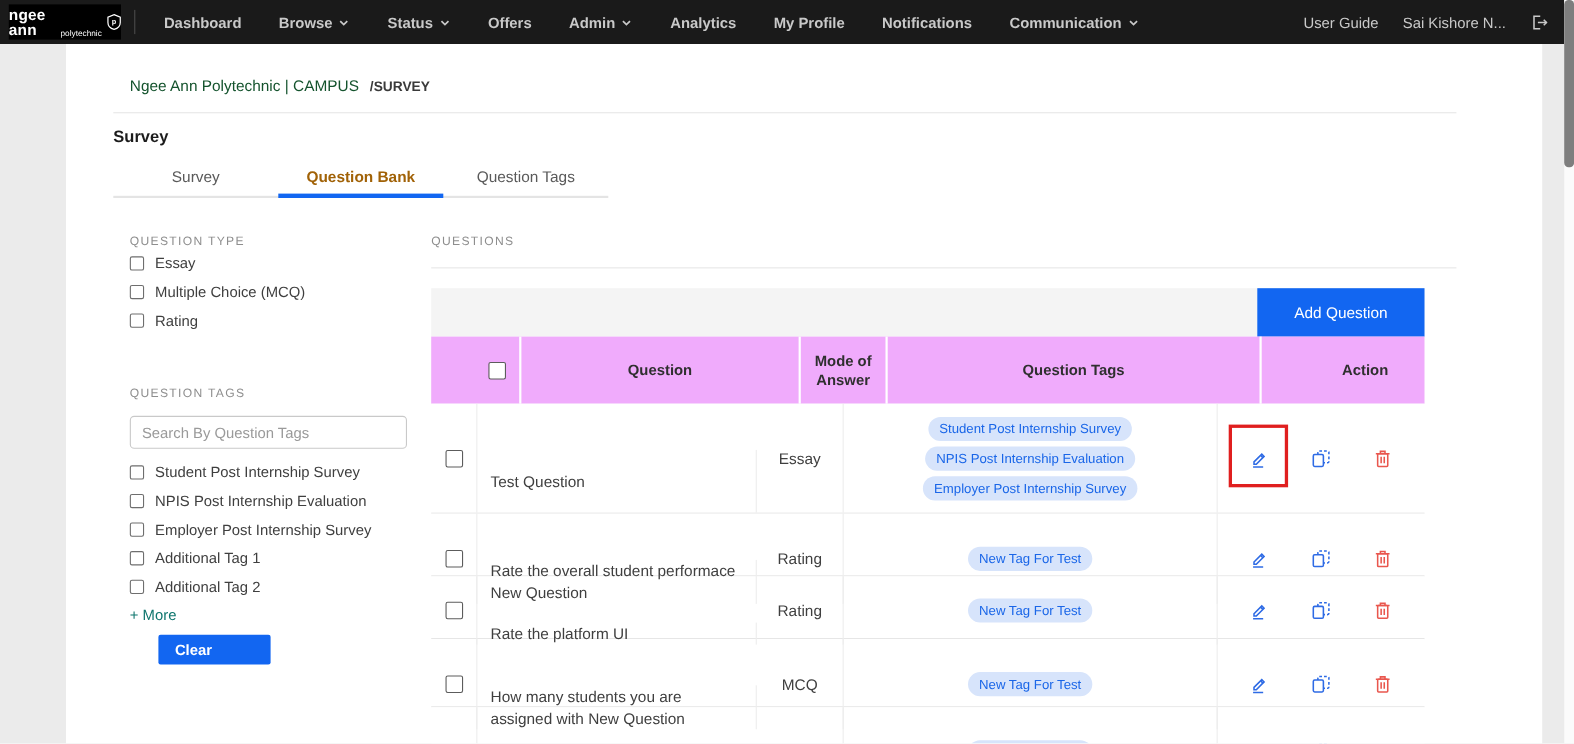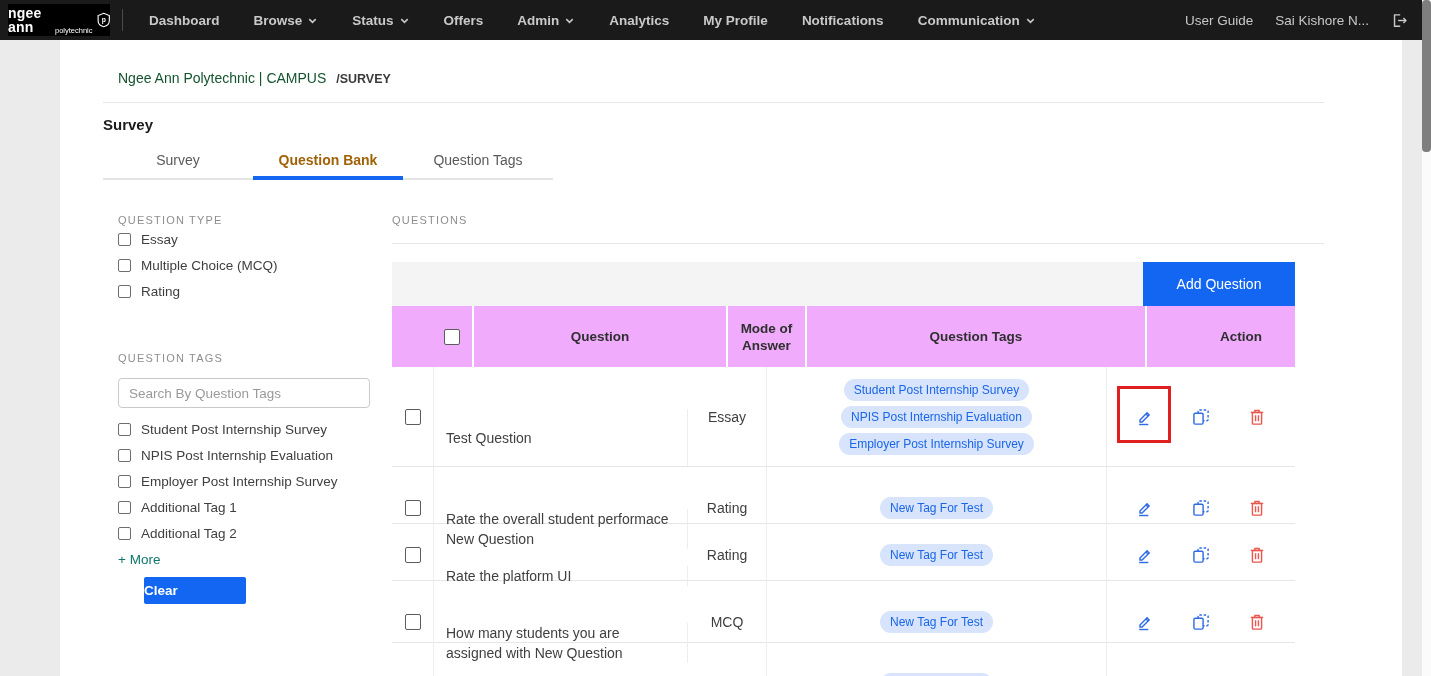--- a/index.html
+++ b/index.html
@@ -56,21 +56,21 @@
   .cb-row { display:flex; align-items:center; gap:10px; height:26px; font-size:13.5px; color:#3f3f3f; cursor:pointer; }
   .filter-type-group .cb-row:first-of-type { margin-top:12px; }
   .cb { width:13px; height:13px; flex:0 0 13px; border:1.5px solid #6e6e6e; border-radius:2px; background:#fff; display:inline-block; cursor:pointer; }
   .tag-search { margin-top:14px; margin-bottom:8px; width:252px; height:30px; border:1px solid #c9c9c9;
                 border-radius:4px; padding:0 10px; font-size:13.5px; color:#3f3f3f; outline:none;
                 font-family:"Liberation Sans", sans-serif; }
   .tag-search::placeholder { color:#9a9a9a; }
   .more-link { margin-top:6px; font-size:13.5px; color:#0f766e; cursor:pointer; }
   .clear-btn { margin-top:10px; margin-left:26px; width:102px; height:27px; background:#1266f1; color:#fff;
                font-size:13.5px; font-weight:700; border:none; border-radius:2px; text-align:left;
-               cursor:pointer; font-family:"Liberation Sans", sans-serif; }
+               padding-left:15px; cursor:pointer; font-family:"Liberation Sans", sans-serif; }
 
   
   .questions { position:absolute; left:332px; top:174px; width:932px; }
   .q-divider { position:absolute; left:0; top:29px; width:932px; height:1px; background:#e7e7e7; }
   .q-toolbar { position:absolute; left:0; top:48px; width:903px; height:44px; background:#f4f4f4; }
   .add-btn { position:absolute; right:0; top:0; width:152px; height:44px; background:#1266f1; color:#fff;
              border:none; font-size:14px; font-weight:500; cursor:pointer;
              font-family:"Liberation Sans", sans-serif; }
   .qtable { position:absolute; left:0; top:92px; width:903px; }
   .thead, .trow { display:grid; grid-template-columns:42px 254px 79px 340px 188px; }

